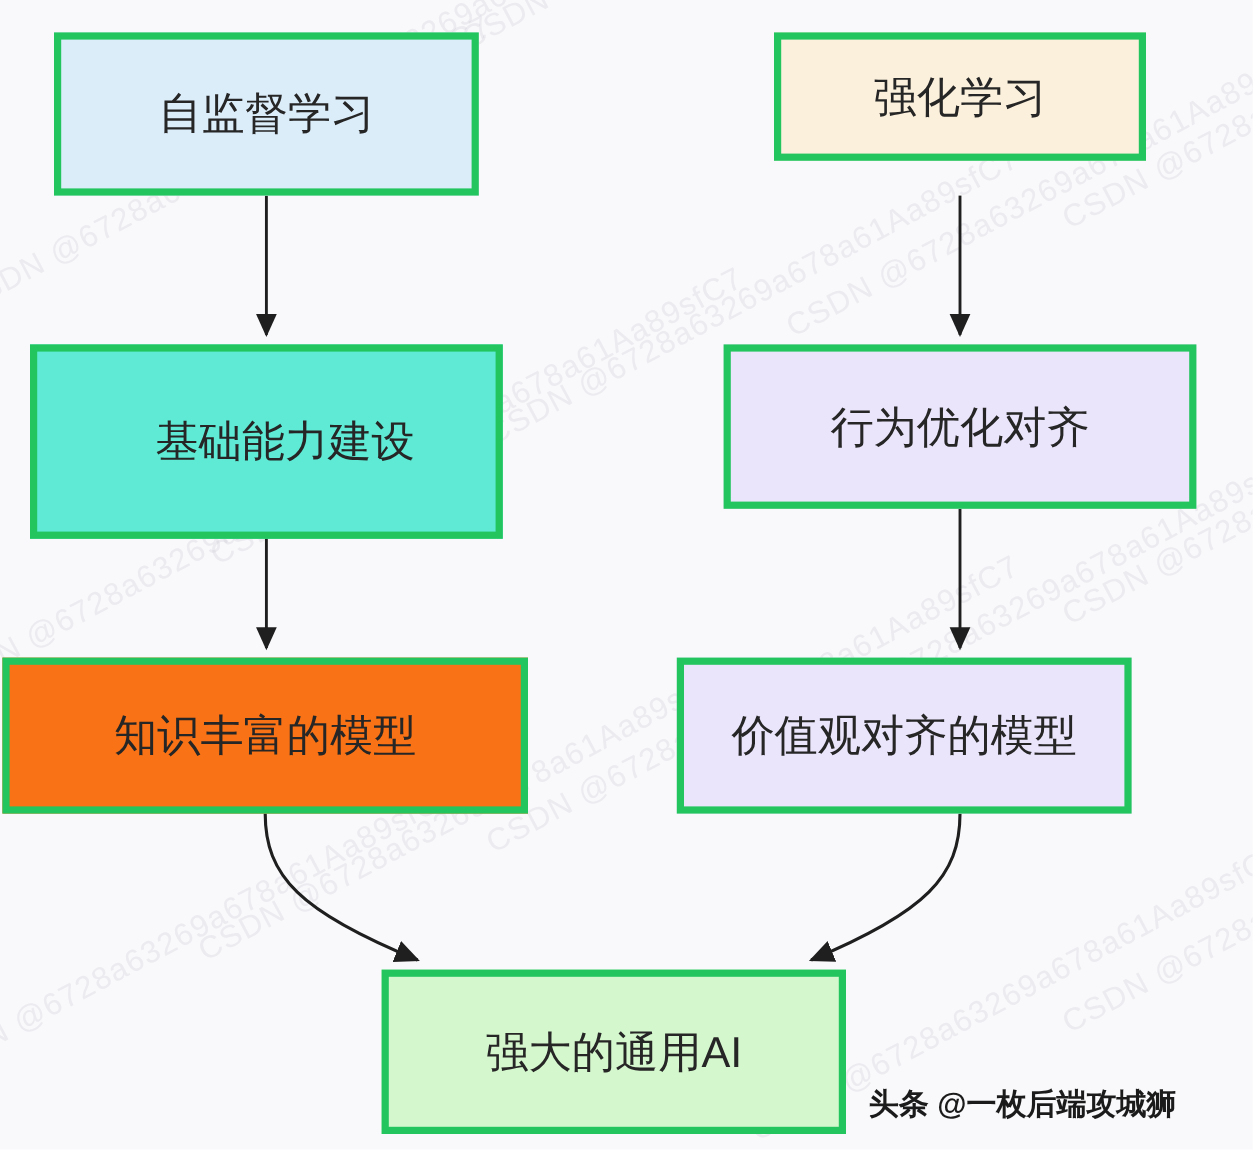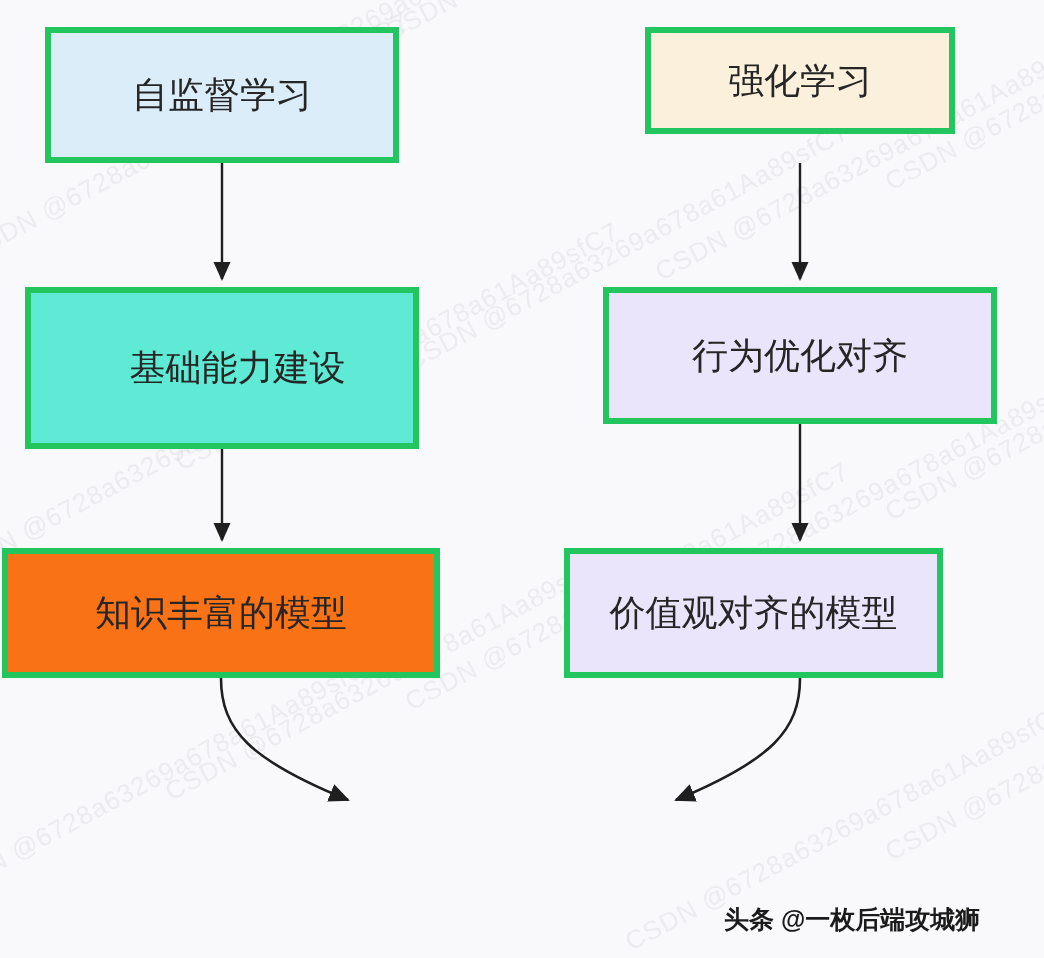--- a/index.html
+++ b/index.html
@@ -128,16 +128,19 @@
   </div>
 
   <div class="node" style="left:2px; top:548px; width:438px; height:130px; background:#f97316;">
     <span>知识丰富的模型</span>
   </div>
 
   <div class="node" style="left:564px; top:548px; width:379px; height:130px; background:#ebe5fb;">
     <span>价值观对齐的模型</span>
   </div>
 
+  <div class="node" style="left:318px; top:808px; width:387px; height:137px; background:#d4f7cd;">
+    <span>强大的通用AI</span>
+  </div>
 
   <div class="credit" style="left:724px; top:903px;">头条 @一枚后端攻城狮</div>
 
 </div>
 
 </body></html>

